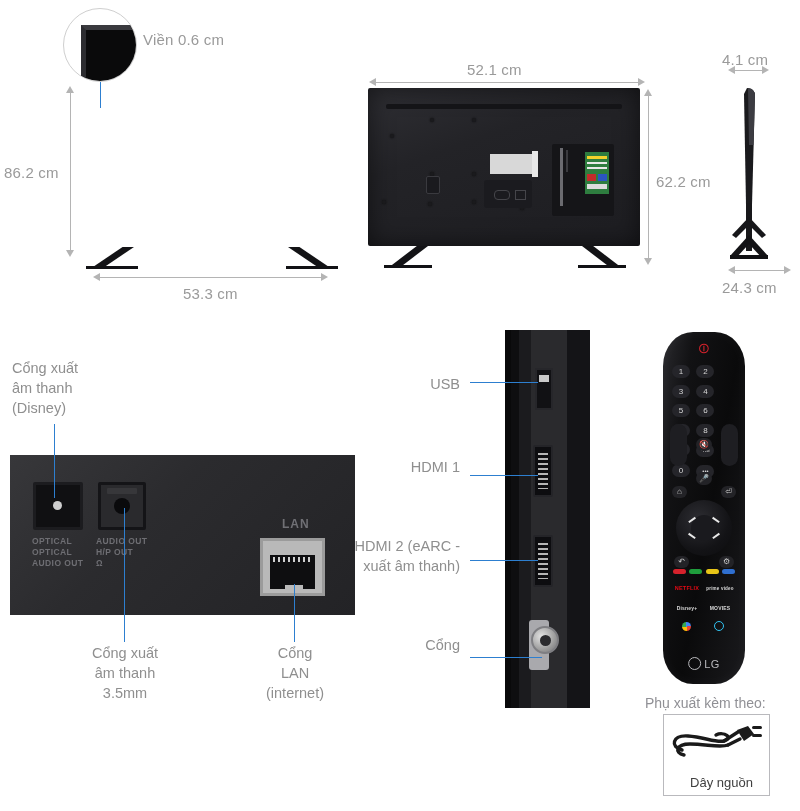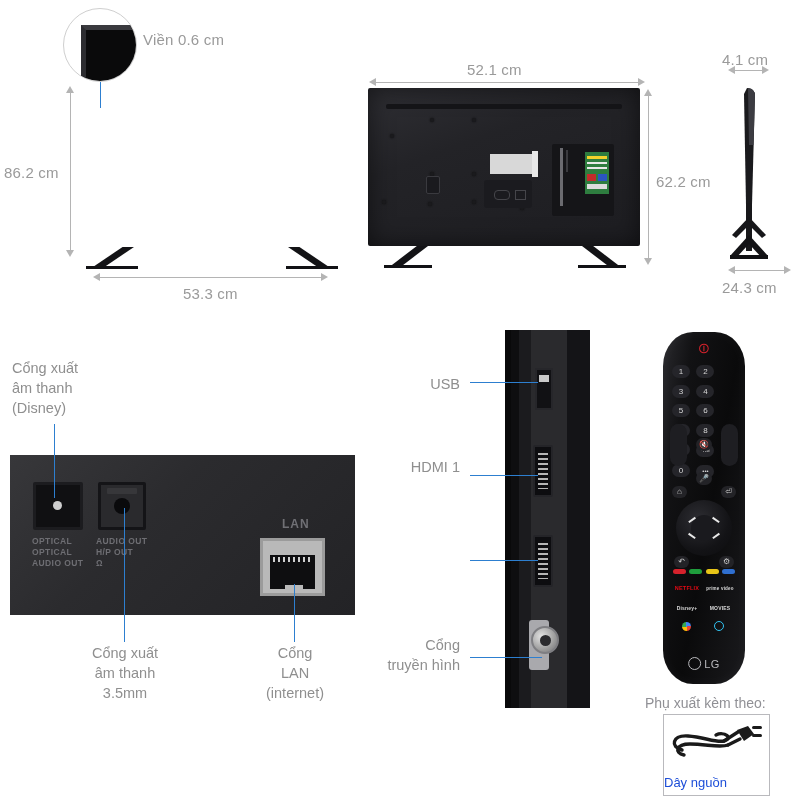--- a/index.html
+++ b/index.html
@@ -177,21 +177,21 @@
   }
   .lg-logo{
     position:absolute;left:50%;bottom:14px;transform:translateX(-50%);
     color:#b9b9bd;font-size:11px;letter-spacing:.5px;display:flex;align-items:center;gap:3px;
   }
   .lg-logo .o{width:11px;height:11px;border-radius:50%;border:1.3px solid #b9b9bd;display:inline-block;}
 
   
   .acc-title{position:absolute;left:645px;top:695px;color:#909095;font-size:14px;white-space:nowrap;}
   .acc-box{position:absolute;left:663px;top:714px;width:105px;height:80px;border:1px solid #b9b9bd;background:#fff;}
-  .acc-label{position:absolute;left:0;right:16px;bottom:5px;text-align:left;color:#1d4ed8;font-size:13px;}
+  .acc-label{position:absolute;left:0;right:16px;bottom:5px;text-align:right;color:#404040;font-size:13px;}
 </style>
 </head>
 <body>
 
 <div class="canvas">
 
   <div class="bubble">
     <div class="corner"></div>
   </div>
   <div class="abs dim" style="left:143px;top:30px;">Viền 0.6 cm</div>
@@ -341,25 +341,28 @@
       <div class="core" style="width:11px;height:11px;margin:-5.5px 0 0 -5.5px;"></div>
     </div>
   </div>
 
   <div class="abs callout r" style="left:370px;top:374px;width:90px;">USB</div>
   <div class="lead h" style="left:470px;top:382px;width:68px;"></div>
 
   <div class="abs callout r" style="left:350px;top:457px;width:110px;">HDMI 1</div>
   <div class="lead h" style="left:470px;top:475px;width:68px;"></div>
 
+  <div class="abs callout r" style="left:250px;top:536px;width:210px;">
+    <div>HDMI 2 (eARC -</div>
+    <div>xuất âm thanh)</div>
+  </div>
   <div class="lead h" style="left:470px;top:560px;width:68px;"></div>
 
   <div class="abs callout r" style="left:330px;top:635px;width:130px;">
     <div>Cổng</div>
-    <div>truyền hình</div>
   </div>
   <div class="lead h" style="left:470px;top:657px;width:72px;"></div>
 
   <div class="remote">
     <div class="pwr">⏼</div>
 
     <div class="keypad">
       <span class="key">1</span>
       <span class="key">2</span>
       <span class="key">3</span>

